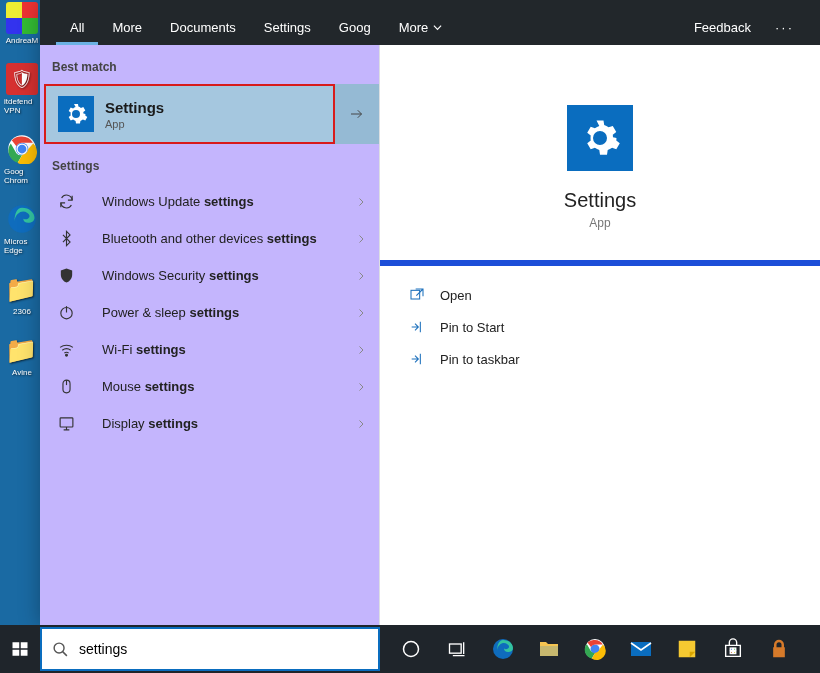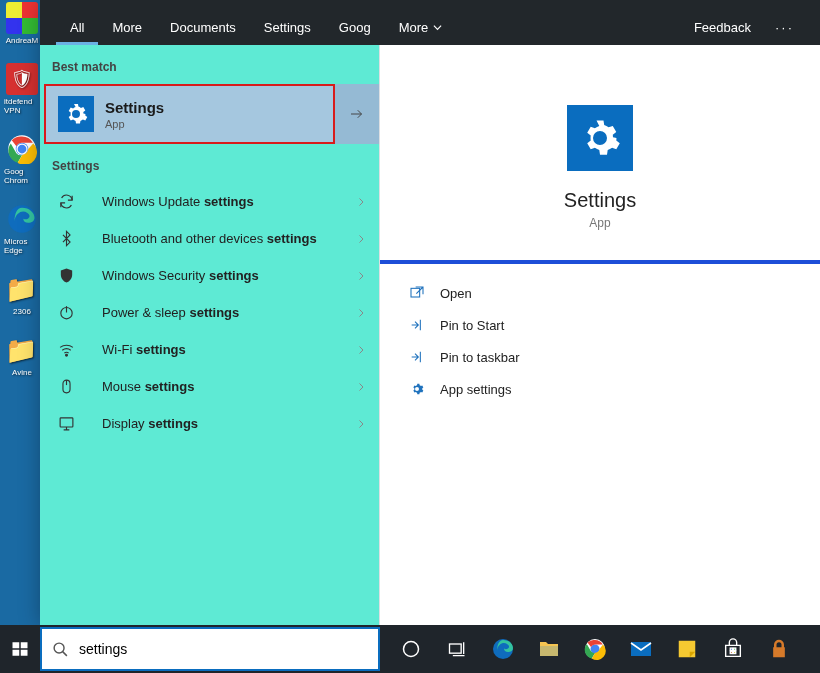--- a/index.html
+++ b/index.html
@@ -85,21 +85,21 @@
       letter-spacing: 2px;
       cursor: pointer;
     }
     .body {
       flex: 1;
       display: flex;
       background: #eef0f2;
     }
     .left-col {
       width: 340px;
-      background: #5eead4;
+      background: #c4b5fd;
       overflow-y: auto;
       border-right: 1px solid #dcdfe3;
     }
     .section-label {
       padding: 15px 12px 10px 12px;
       font-size: 12px;
       color: #444;
       font-weight: 600;
     }
     .best-match {
@@ -187,21 +187,21 @@
       color: #222;
     }
     .app-sub {
       font-size: 12px;
       color: #777;
       margin-top: 4px;
     }
     .actions {
       width: 100%;
       margin-top: 30px;
-      border-top: 4px solid #1d4ed8;
+      border-top: 6px solid #1d4ed8;
       padding: 14px 24px;
       display: flex;
       flex-direction: column;
       gap: 2px;
     }
     .action {
       display: flex;
       align-items: center;
       gap: 14px;
       padding: 7px 4px;
@@ -503,28 +503,20 @@
           <span>Pin to Start</span>
         </div>
         <div class="action">
           <span class="ac-icon">
             <svg width="16" height="16" viewBox="0 0 24 24" stroke="#1f72bd" fill="none" stroke-width="1.6">
                 <path d="M4 12h10M9 7l5 5-5 5M17 4v16"></path>
               </svg>
           </span>
           <span>Pin to taskbar</span>
         </div>
-        <div class="action">
-          <span class="ac-icon">
-            <svg width="16" height="16" viewBox="0 0 24 24" fill="#1f72bd">
-                <path d="M12 9a3 3 0 1 0 0 6 3 3 0 0 0 0-6zm8 3c0 .4 0 .8-.1 1.1l1.6 1.3-1.6 2.8-2-.6c-.6.5-1.3.9-2 1l-.3 2.1h-3.2l-.3-2.1c-.7-.1-1.4-.5-2-1l-2 .6-1.6-2.8 1.6-1.3c-.1-.3-.1-.7-.1-1.1s0-.8.1-1.1L6.5 9.6l1.6-2.8 2 .6c.6-.5 1.3-.9 2-1l.3-2.1h3.2l.3 2.1c.7.1 1.4.5 2 1l2-.6 1.6 2.8-1.6 1.3c.1.3.1.7.1 1.1z"></path>
-              </svg>
-          </span>
-          <span>App settings</span>
-        </div>
       </div>
     </div>
   </div>
 </div>
 
 <div class="taskbar">
   <div class="start-btn">
     <svg width="18" height="18" viewBox="0 0 24 24" fill="#fff">
         <rect x="2" y="3" width="9" height="8"></rect>
         <rect x="13" y="3" width="9" height="8"></rect>

